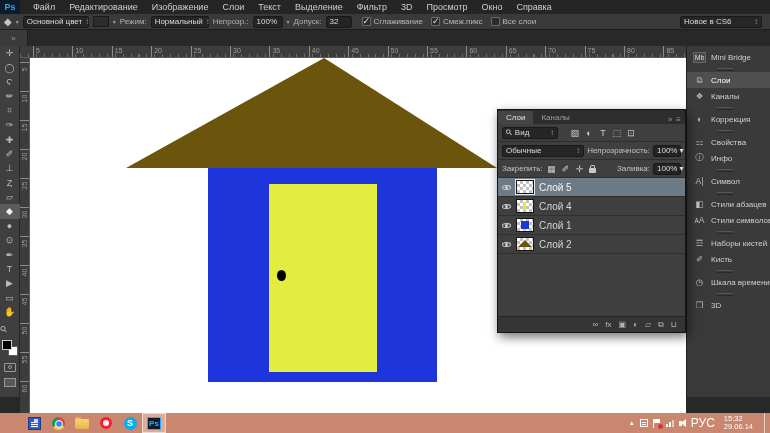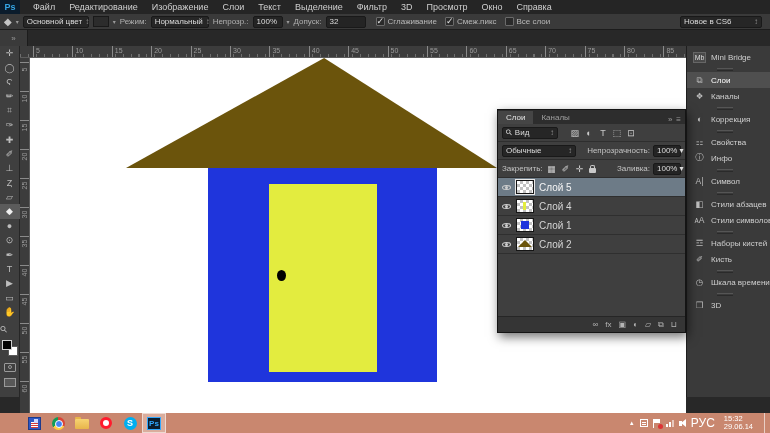--- a/index.html
+++ b/index.html
@@ -170,21 +170,21 @@
     <div class="sel" style="width:58px">
         <span>Нормальный</span>
         <span class="ud">↕</span>
       </div>
     <span class="opt-label">Непрозр.:</span>
     <div class="field" style="width:30px">
         <span>100%</span>
       </div>
     <span class="caret">▾</span>
     <span class="opt-label">Допуск:</span>
-    <div class="field" style="width:40px">
+    <div class="field" style="width:26px">
         <span>32</span>
       </div>
     <div style="display:flex;gap:8px;margin-left:6px">
         <div class="check-item">
           <span class="cb checked"></span>
           <span>Сглаживание</span>
         </div>
         <div class="check-item">
           <span class="cb checked"></span>
           <span>Смеж.пикс</span>
@@ -425,21 +425,21 @@
         </div>
         <div style="display:flex;margin-left:8px;gap:2px">
             <span class="lp-ic">▨</span>
             <span class="lp-ic">◐</span>
             <span class="lp-ic">T</span>
             <span class="lp-ic">⬚</span>
             <span class="lp-ic">⊡</span>
           </div>
       </div>
       <div class="lp-row">
-        <div class="sel small" style="width:74px">
+        <div class="sel small" style="width:82px">
             <span>Обычные</span>
             <span class="ud">↕</span>
           </div>
         <span style="margin-left:auto">Непрозрачность:</span>
         <div class="field" style="width:28px">
             <span>100%</span>
             <span class="ud" style="margin-left:2px">▾</span>
           </div>
       </div>
       <div class="lp-row">

